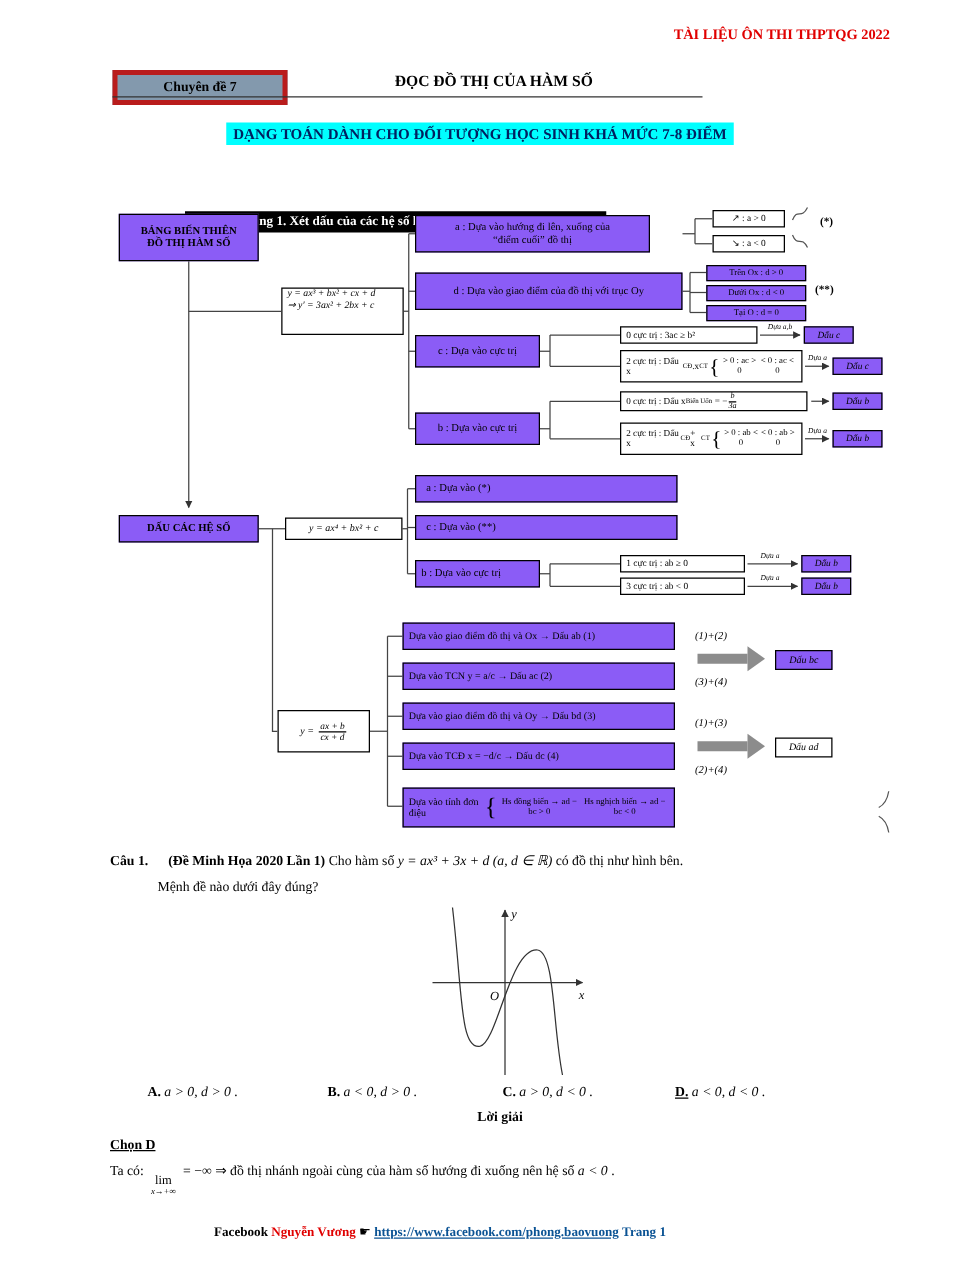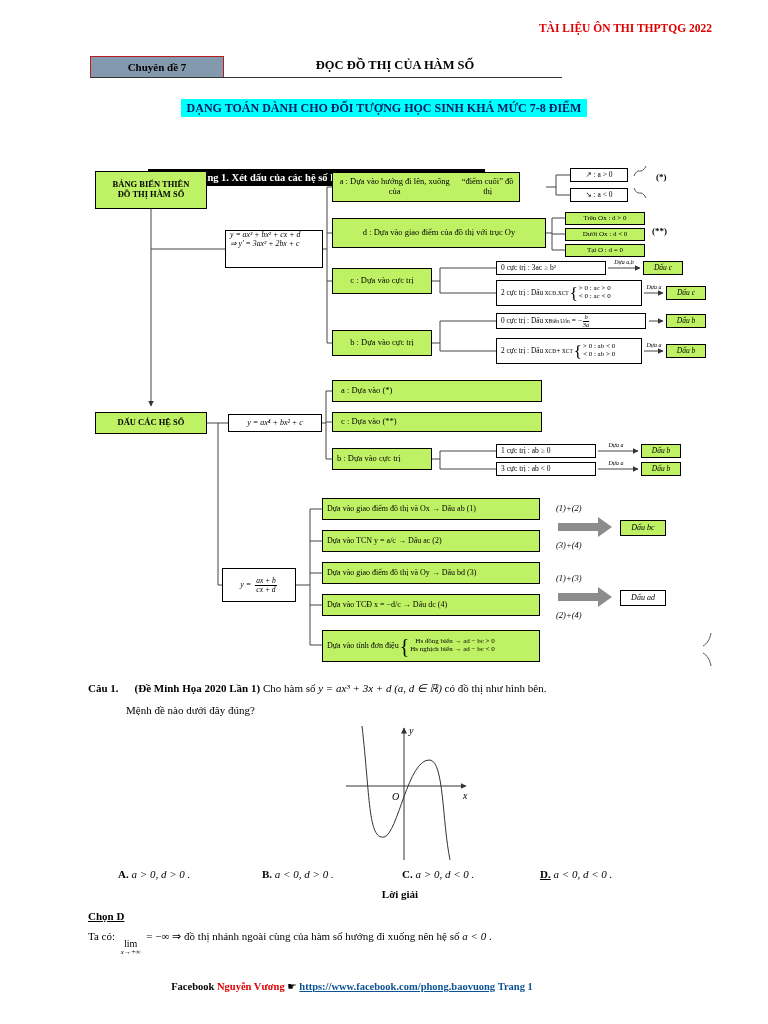--- a/index.html
+++ b/index.html
@@ -2,37 +2,37 @@
 <html style="--accent-red: #e00000; --highlight-cyan: #00ffff; --title-navy: #002060; --link-blue: #0b5394; --badge-bg: #8399ad;"><head>
 <meta charset="utf-8">
 <style>
   html,body { margin:0; padding:0; background:#fff; }
   .page { position:relative; width:768px; height:1024px; background:#fff;
           font-family:"Liberation Serif", serif; color:#000; overflow:hidden; }
   .abs { position:absolute; }
   .b { font-weight:bold; }
   .it { font-style:italic; }
   .u { text-decoration:underline; }
-  .box { position:absolute; box-sizing:border-box; border:1px solid #000; background:#bef264;
+  .box { position:absolute; box-sizing:border-box; border:1px solid #000; background:#8b5cf6;
          display:flex; align-items:center; justify-content:center; text-align:center; line-height:1.15; }
   .box.white { background:#fff; }
   .box.left { justify-content:flex-start; text-align:left; padding:0 4px; }
   .wires { position:absolute; left:0; top:0; }
   .watermark { color:var(--accent-red,#e00000); font-weight:bold; font-size:11.5px; }
-  .badge { background:var(--badge-bg,#8399ad); border:1px solid #b91c1c; font-weight:bold;
+  .badge { background:var(--badge-bg,#8399ad); border:4px solid #b91c1c; font-weight:bold;
            font-size:11px; display:flex; align-items:center; justify-content:center; }
   .headrule { border-top:1.5px solid #333; }
   .hl { background:var(--highlight-cyan,#00ffff); color:var(--title-navy,#002060);
         font-weight:bold; font-size:12px; padding:2px 6px; }
   .darkbar { background:#000; color:#fff; font-weight:bold; font-size:10.5px;
              display:flex; align-items:center; justify-content:center;margin-top:24px; }
   .sub { font-size:5.5px; vertical-align:-2px; }
   .brace { font-size:20px; font-weight:200; line-height:1; margin:0 1px; }
   .brace.sm2 { font-size:17px; }
-  .optcol { display:flex; flex-direction:column; line-height:1.1; text-align:right; }
+  .optcol { display:flex; flex-direction:row; line-height:1.1; text-align:center; }
   .arrlabel { position:absolute; font-size:6px; font-style:italic; text-align:center; white-space:nowrap; }
   .frac { display:inline-flex; flex-direction:column; align-items:center; line-height:1;
           vertical-align:middle; font-size:6.5px; font-style:italic; margin:0 1px; }
   .frac .num { border-bottom:0.8px solid #000; padding:0 1px; }
   .bigfrac { font-size:7.5px; }
   .blockarrow { position:absolute; width:56px; height:20px; }
   .blockarrow .shaft { position:absolute; left:0; top:6px; width:40px; height:8px; background:#8c8c8c; }
   .blockarrow .head { position:absolute; left:40px; top:0; width:0; height:0;
         border-left:14px solid #8c8c8c; border-top:10px solid transparent; border-bottom:10px solid transparent; }
   .combtext { font-size:8.5px; font-style:italic; }
@@ -124,21 +124,21 @@
     <span>BẢNG BIẾN THIÊN</span>
     <span>ĐỒ THỊ HÀM SỐ</span>
   </div>
   <div class="box b" style="left:95px; top:412px; width:112px; height:22px; font-size:8.5px;">DẤU CÁC HỆ SỐ</div>
 
   <div class="box white left it" style="left:225px; top:230px; width:98px; height:38px; font-size:7.8px; flex-direction:column; align-items:flex-start;">
     <span>y = ax³ + bx² + cx + d</span>
     <span>⇒ y′ = 3ax² + 2bx + c</span>
   </div>
 
-  <div class="box" style="left:332px; top:172px; width:188px; height:30px; font-size:8.5px; flex-direction:row;">
+  <div class="box" style="left:332px; top:172px; width:188px; height:30px; font-size:8.5px; flex-direction:column;">
     <span>a : Dựa vào hướng đi lên, xuống của</span>
     <span>“điểm cuối” đồ thị</span>
   </div>
   <div class="box white" style="left:570px; top:168px; width:58px; height:14px; font-size:7.5px;">↗ : a &gt; 0</div>
   <div class="box white" style="left:570px; top:188px; width:58px; height:14px; font-size:7.5px;">↘ : a &lt; 0</div>
   <svg class="abs" style="left:632px; top:164px;" width="16" height="14">
       <path d="M2,12 C6,2 9,12 14,2" stroke="#555" fill="none" stroke-width="1"></path>
     </svg>
   <svg class="abs" style="left:632px; top:186px;" width="16" height="14">
       <path d="M2,2 C6,12 9,2 14,12" stroke="#555" fill="none" stroke-width="1"></path>

